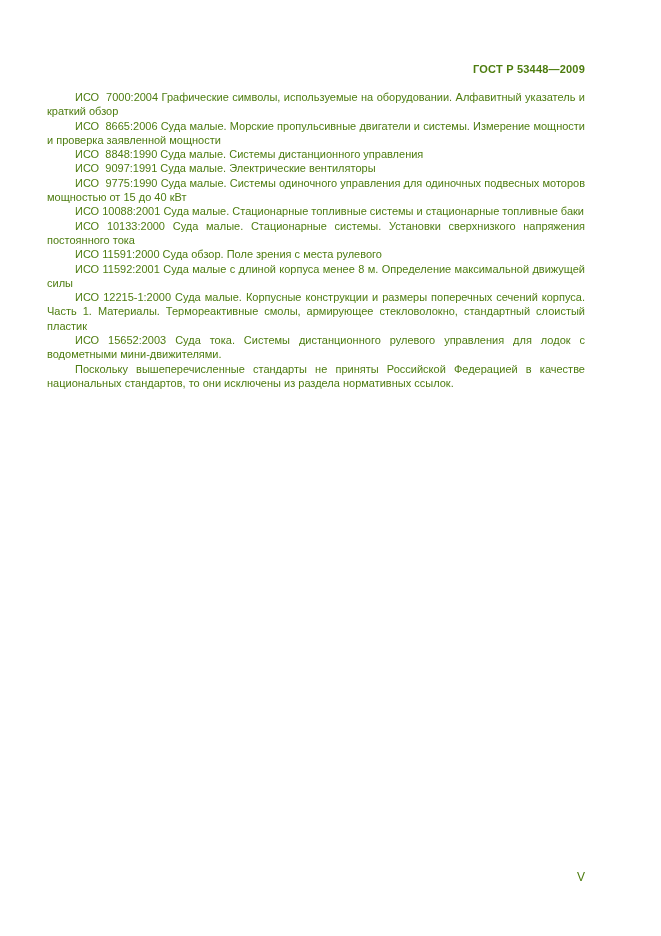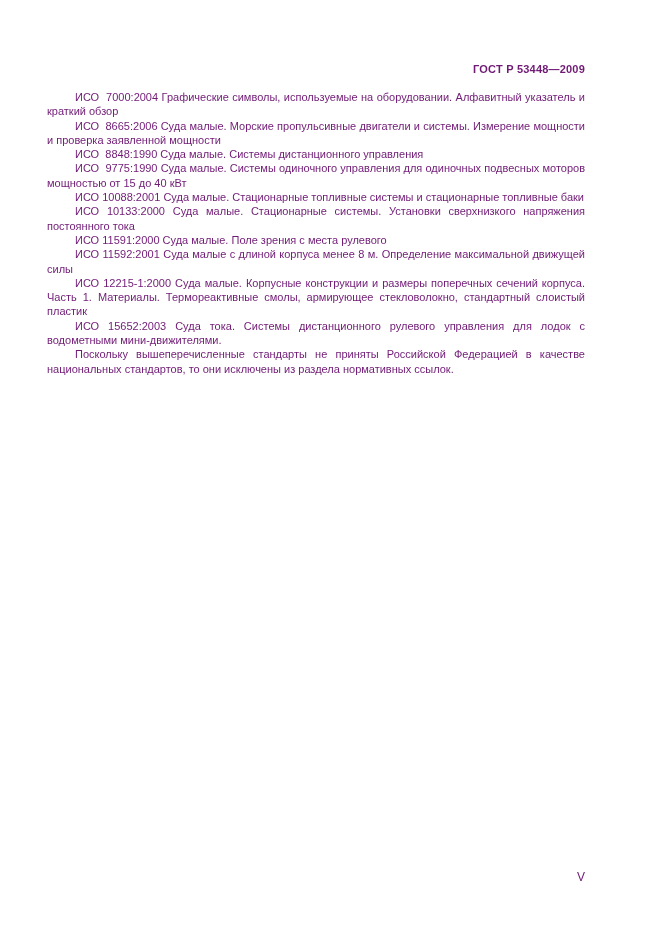--- a/index.html
+++ b/index.html
@@ -5,21 +5,21 @@
   html, body {
     margin: 0;
     padding: 0;
     background: #ffffff;
   }
   .page {
     position: relative;
     width: 661px;
     height: 936px;
     background: #ffffff;
-    color: #701a75;
+    color: #4d7c0f;
     font-family: "Liberation Sans", sans-serif;
     overflow: hidden;
   }
   .page-header {
     position: absolute;
     top: 63px;
     left: 47px;
     width: 538px;
     text-align: right;
     font-size: 11px;
@@ -55,24 +55,25 @@
 <div class="page">
 
   <div class="page-header">
     <span>ГОСТ Р 53448—2009</span>
   </div>
 
   <div class="doc-body">
     <p>ИСО&nbsp; 7000:2004 Графические символы, используемые на оборудовании. Алфавитный указатель и краткий обзор</p>
     <p>ИСО&nbsp; 8665:2006 Суда малые. Морские пропульсивные двигатели и системы. Измерение мощности и проверка заявленной мощности</p>
     <p>ИСО&nbsp; 8848:1990 Суда малые. Системы дистанционного управления</p>
+    <p>ИСО&nbsp; 9097:1991 Суда малые. Электрические вентиляторы</p>
     <p>ИСО&nbsp; 9775:1990 Суда малые. Системы одиночного управления для одиночных подвесных моторов мощностью от 15 до 40 кВт</p>
     <p>ИСО 10088:2001 Суда малые. Стационарные топливные системы и стационарные топливные баки</p>
     <p>ИСО 10133:2000 Суда малые. Стационарные системы. Установки сверхнизкого напряжения постоянного тока</p>
-    <p>ИСО 11591:2000 Суда малые. Поле зрения с места рулевого</p>
+    <p>ИСО 11591:2000 Суда обзор. Поле зрения с места рулевого</p>
     <p>ИСО 11592:2001 Суда малые с длиной корпуса менее 8 м. Определение максимальной движущей силы</p>
     <p>ИСО 12215-1:2000 Суда малые. Корпусные конструкции и размеры поперечных сечений корпуса. Часть 1. Материалы. Термореактивные смолы, армирующее стекловолокно, стандартный слоистый пластик</p>
     <p>ИСО 15652:2003 Суда тока. Системы дистанционного рулевого управления для лодок с водометными мини-движителями.</p>
     <p>Поскольку вышеперечисленные стандарты не приняты Российской Федерацией в качестве национальных стандартов, то они исключены из раздела нормативных ссылок.</p>
   </div>
 
   <div class="page-footer">
     <span>V</span>
   </div>
 

